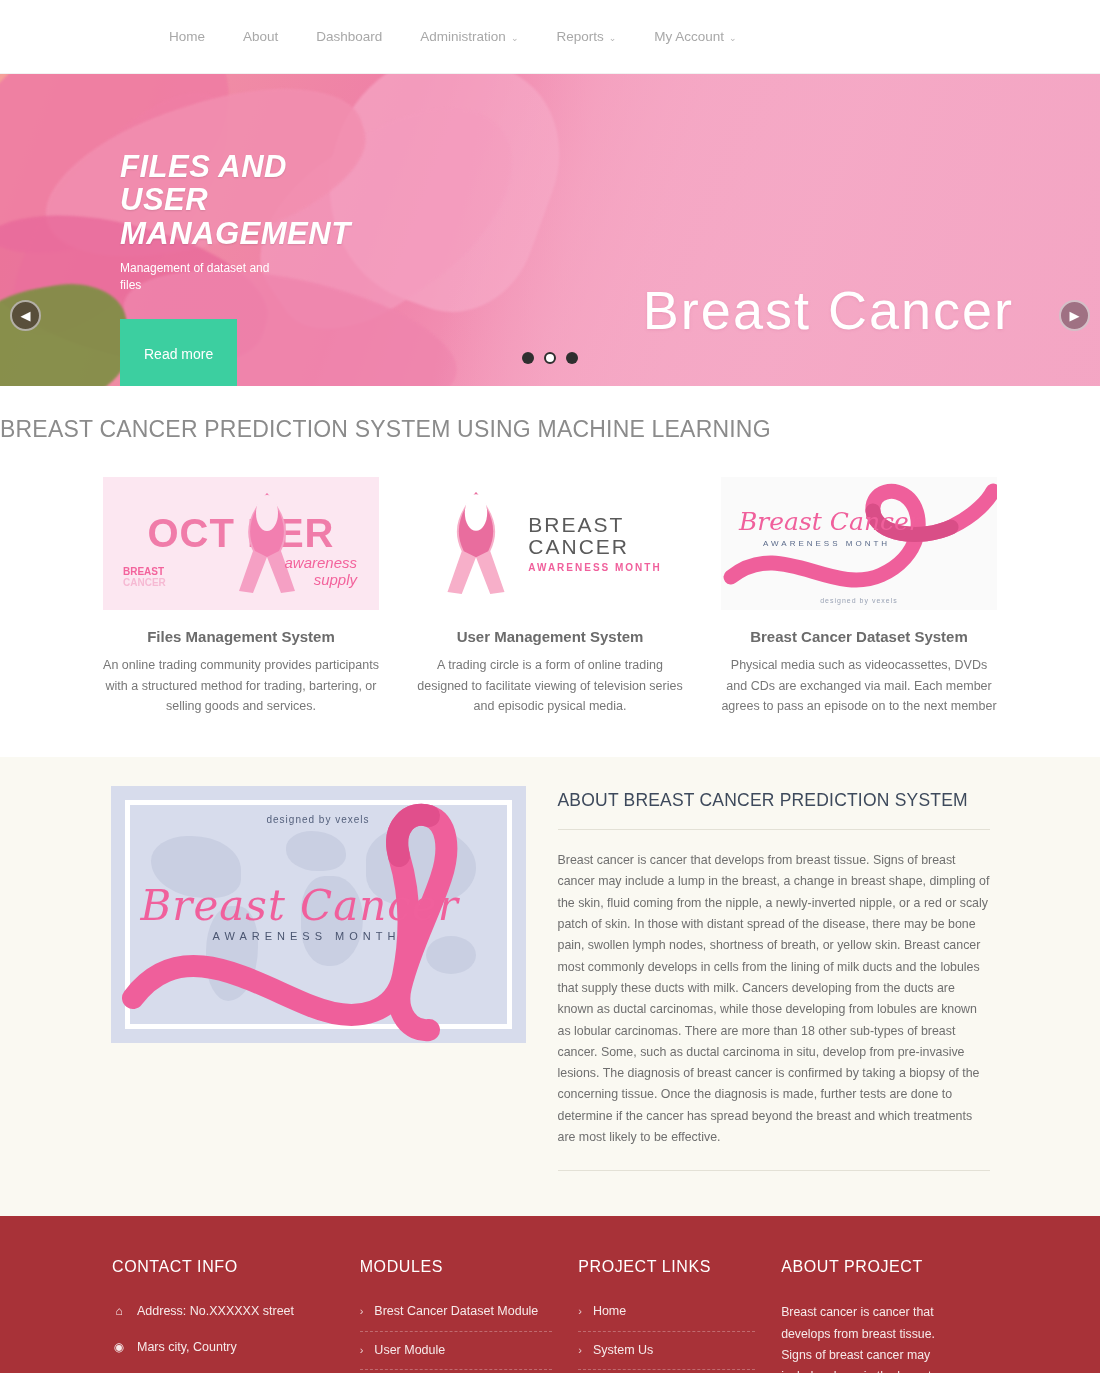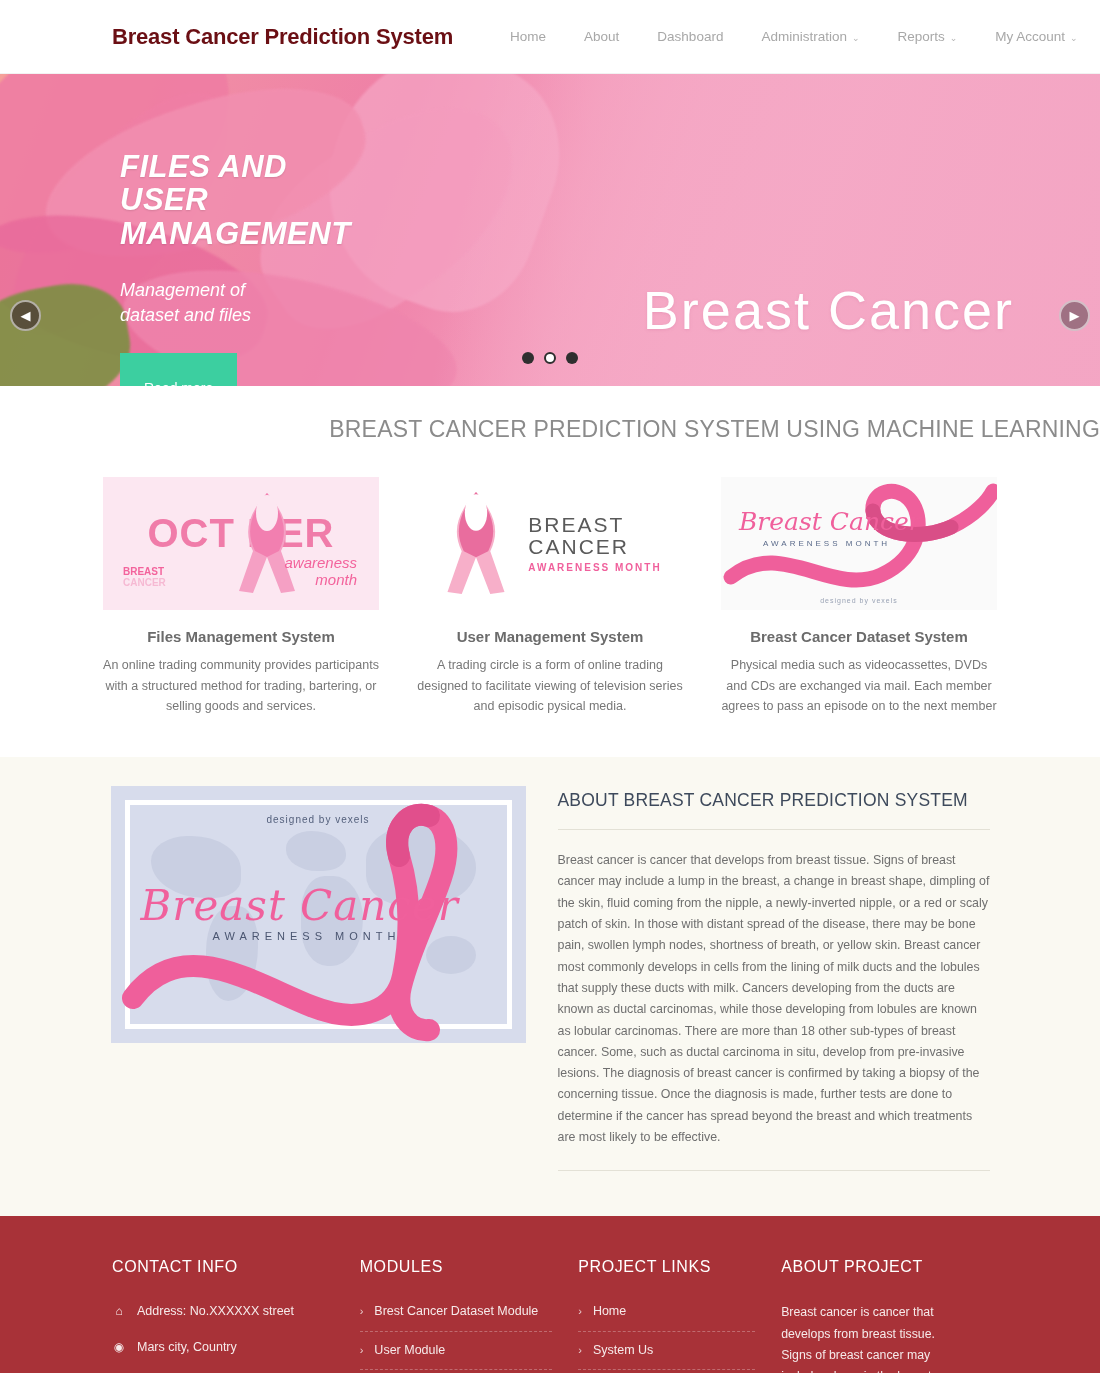--- a/index.html
+++ b/index.html
@@ -82,23 +82,22 @@
     line-height:1.08;
     font-weight:bold;
     font-style:italic;
     color:#ffffff;
     letter-spacing:.5px;
     text-shadow:0 1px 2px rgba(0,0,0,.12);
     max-width:250px;
     margin:0;
   }
   .hero-sub{
-    margin-top:28px;
-    font-size:18px;
-    font-style:italic;
+    margin-top:10px;
+    font-size:12px;
     color:#ffffff;
     line-height:1.35;
     max-width:150px;
   }
   .hero-btn{
     display:inline-block;
     margin-top:26px;
     background:#3ccfa0;
     color:#ffffff;
     font-size:14px;
@@ -145,21 +144,21 @@
   }
   .dot{ width:12px;height:12px;border-radius:50%;background:#2f2f2f;cursor:pointer;}
   .dot.active{ background:#ffffff; border:2px solid #2f2f2f; }
 
   
   .services{
     background:#ffffff;
     padding:30px 0 40px;
   }
   .section-title{
-    text-align:right;
+    text-align:left;
     font-size:23px;
     font-weight:normal;
     color:#8b8b8b;
     letter-spacing:.2px;
     margin:0 0 34px;
   }
   .cards{
     display:flex;
     justify-content:center;
     gap:33px;
@@ -311,21 +310,20 @@
     font-size:12.3px;
     line-height:1.72;
     color:#f6eaea;
     margin:0;
   }
 </style>
 </head>
 <body>
 
 <header class="site-header">
-  <div class="brand">Breast Cancer Prediction System</div>
   <nav class="main-nav">
     <div class="nav-item">
       <span>Home</span>
     </div>
     <div class="nav-item">
       <span>About</span>
     </div>
     <div class="nav-item">
       <span>Dashboard</span>
     </div>
@@ -392,21 +390,21 @@
             <path d="M36 6 C52 26 58 44 48 64 L36 70 L24 64 C14 44 20 26 36 6 Z" fill="#f27fb0"></path>
             <ellipse cx="36" cy="26" rx="11" ry="18" fill="#fce7f1"></ellipse>
           </svg>
         </div>
         <div class="c1-bc">
           <b>BREAST</b>
           <i>CANCER</i>
         </div>
         <div class="c1-aw">
           <div>awareness</div>
-          <div>month</div>
+          <div>supply</div>
         </div>
       </div>
       <h3 class="card-title">Files Management System</h3>
       <p class="card-text">An online trading community provides participants with a structured method for trading, bartering, or selling goods and services.</p>
     </div>
 
     <div class="card">
       <div class="card-media c2">
         <span>
           <svg width="76" height="112" viewBox="0 0 72 110">

